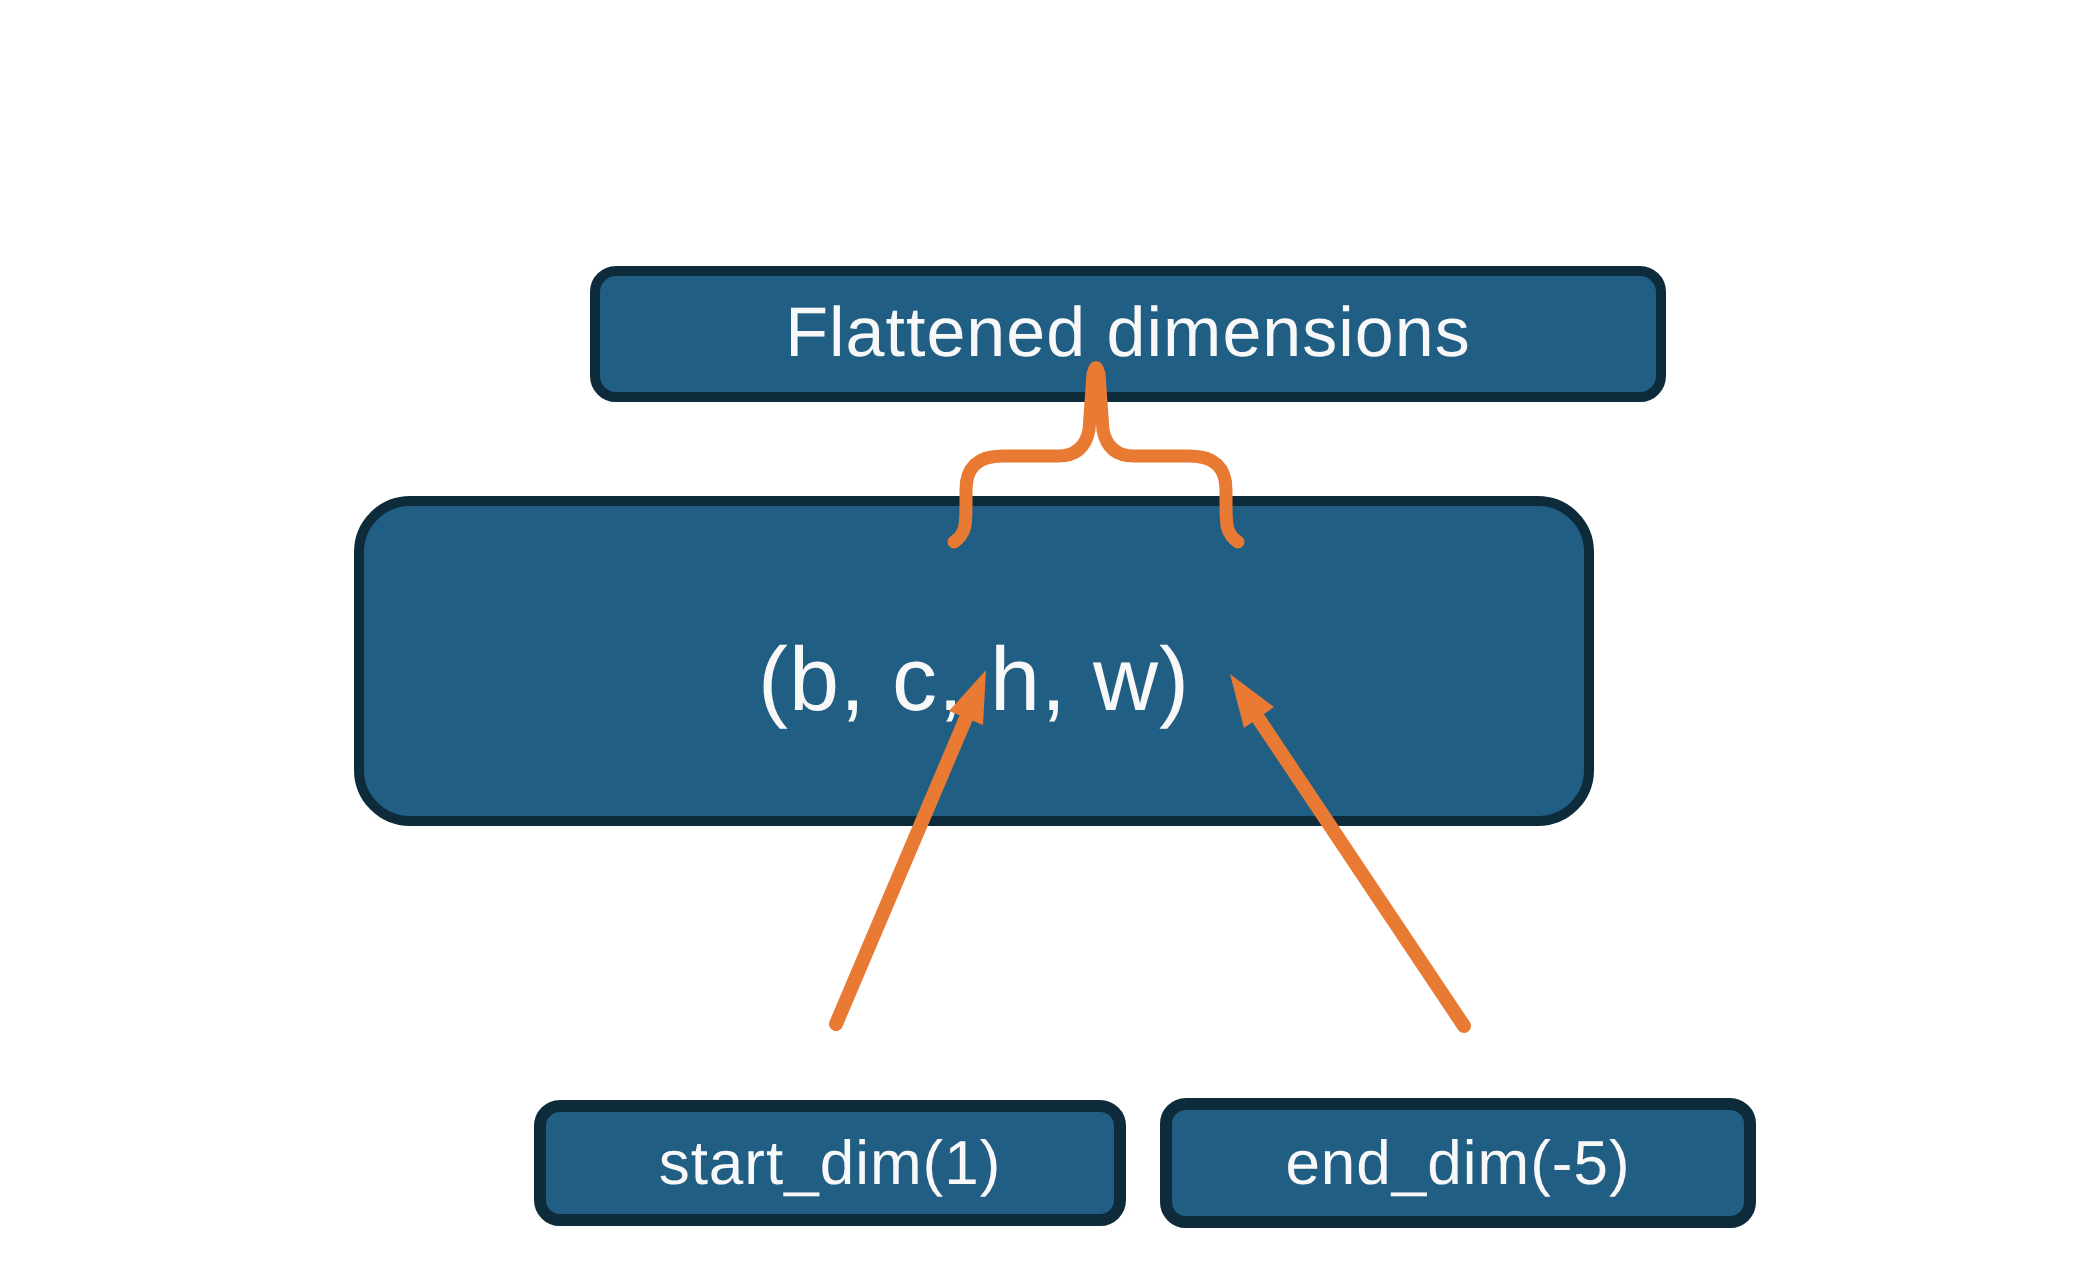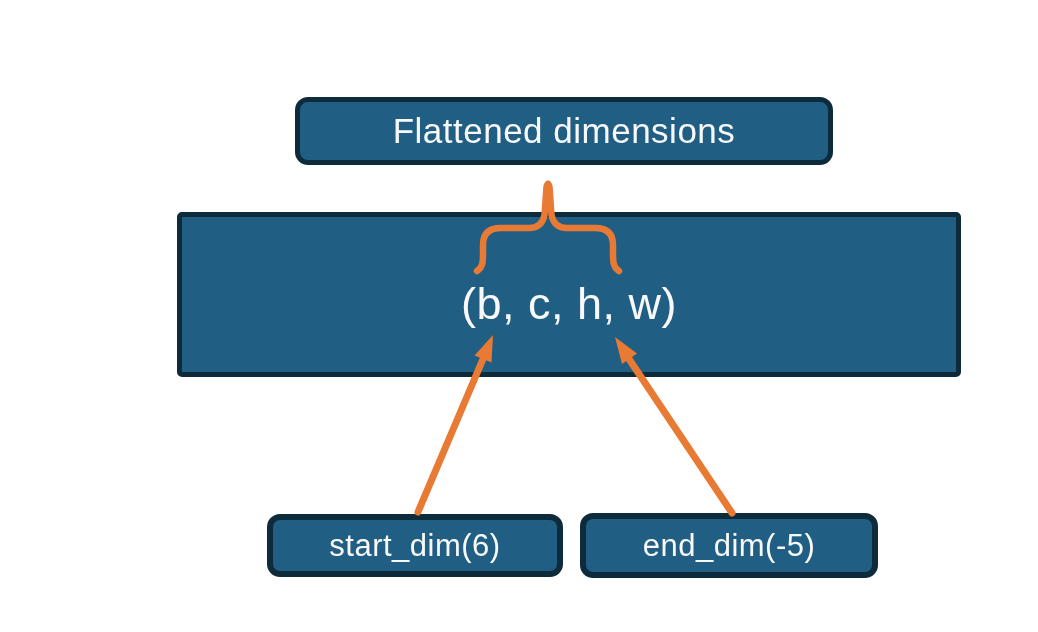--- a/index.html
+++ b/index.html
@@ -24,33 +24,34 @@
   .node {
     position: absolute;
     background: var(--node_fill);
     border: 5px solid var(--node_border);
     color: var(--text);
     display: flex;
     align-items: center;
     justify-content: center;
     text-align: left;
     letter-spacing: 0.5px;
+    margin-top: 36px;
   }
 
   .node-flattened {
     left: 295px; top: 97px;
     width: 538px; height: 68px;
     border-radius: 13px;
     font-size: 35px;
   }
 
   .node-tensor {
     left: 177px; top: 212px;
-    width: 784px; height: 165px;
-    border-radius: 5px;
+    width: 620px; height: 165px;
+    border-radius: 28px;
     font-size: 45px;
     padding-top: 18px; 
   }
 
   .node-start {
     left: 267px; top: 514px;
     width: 296px; height: 63px;
     border-radius: 13px;
     border-width: 6px;
     font-size: 31px;
@@ -89,21 +90,21 @@
 
   <div class="node node-flattened">
     <span>Flattened dimensions</span>
   </div>
 
   <div class="node node-tensor">
     <span>(b, c, h, w)</span>
   </div>
 
   <div class="node node-start">
-    <span>start_dim(6)</span>
+    <span>start_dim(1)</span>
   </div>
 
   <div class="node node-end">
     <span>end_dim(-5)</span>
   </div>
 
   <svg class="overlay" viewBox="0 0 1038 632" xmlns="http://www.w3.org/2000/svg">
 
     <path class="stroke" stroke-width="6.5" d="M 477 271
              C 483 267, 483 262, 483 252

